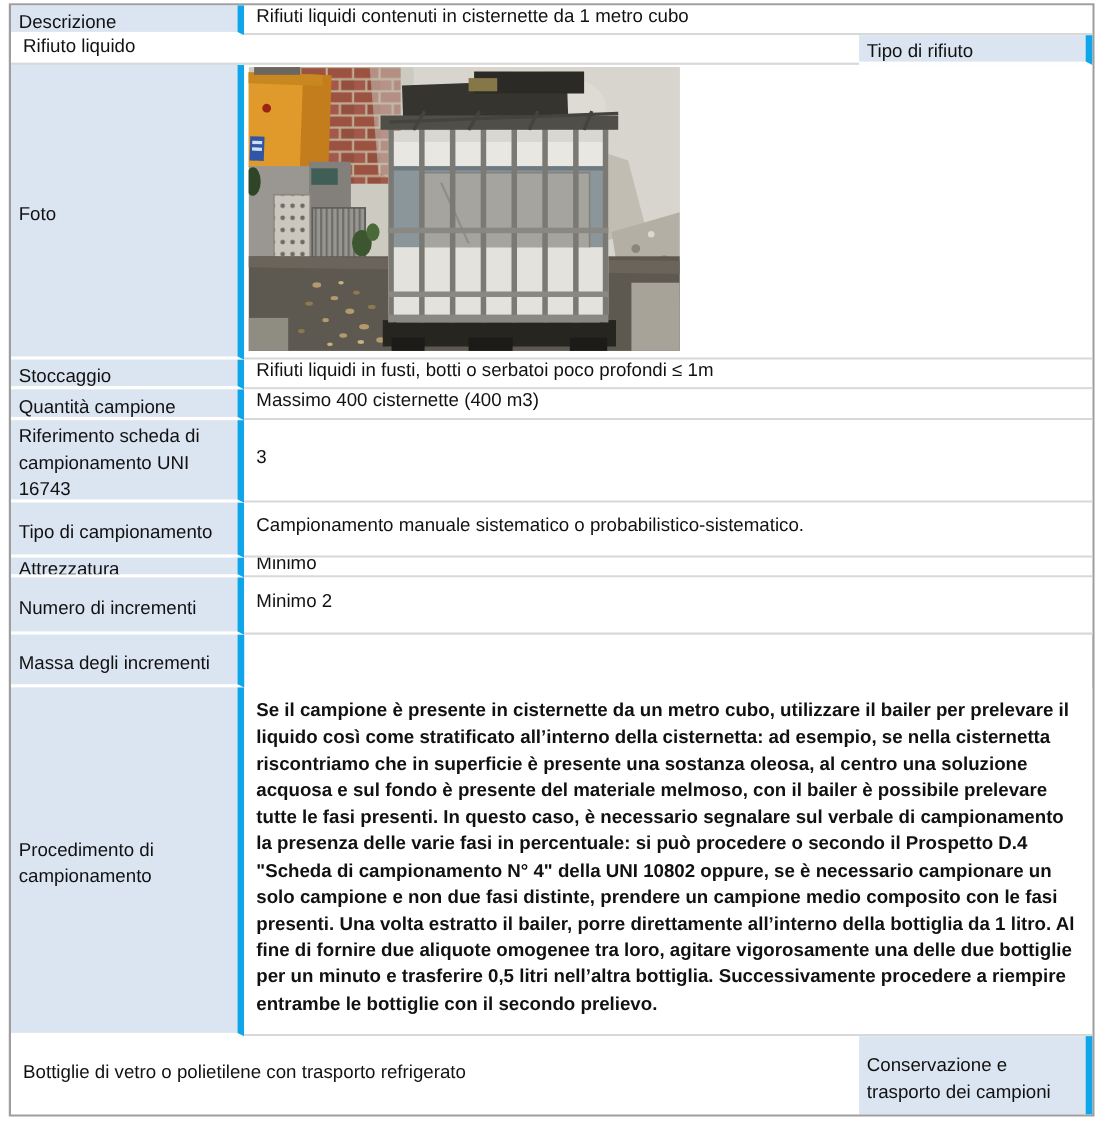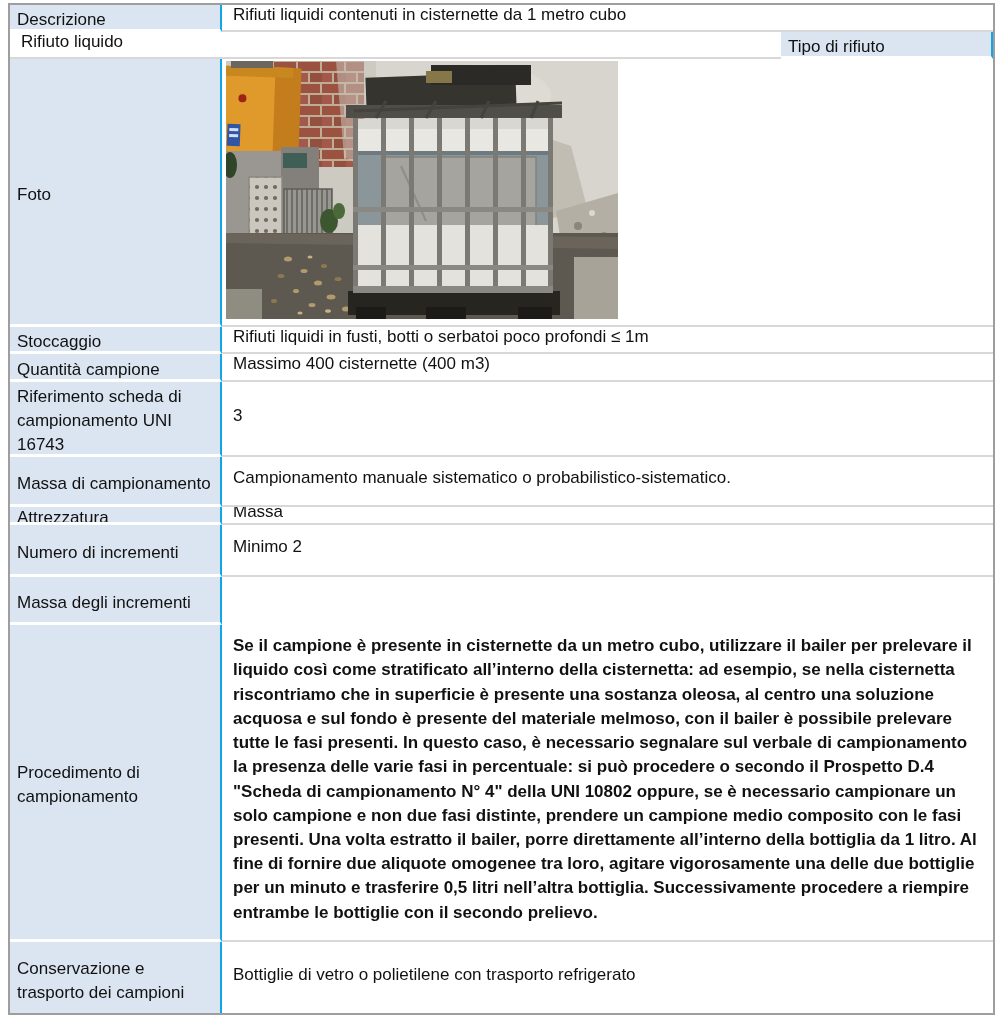--- a/index.html
+++ b/index.html
@@ -8,21 +8,21 @@
     font-family:"Liberation Sans", sans-serif; color:#111111; overflow:hidden;
   }
   .tbl {
     position:absolute; left:8px; top:3px; width:987px;
     border:2px solid #9e9e9e; box-sizing:border-box; background:#ffffff;
   }
   .row { display:flex; box-sizing:border-box; }
   .cell { box-sizing:border-box; overflow:hidden; }
   .label {
     width:212px; flex:0 0 212px; background:#dbe5f1;
-    border-right:2px solid #0ea5e9; border-bottom:3px solid #ffffff;
+    border-right:6px solid #0ea5e9; border-bottom:3px solid #ffffff;
     padding:7px 6px 1px 7px; display:flex; align-items:center;
     font-size:17px; line-height:24px;
   }
   .value {
     flex:1; background:#ffffff; border-bottom:2px solid #d8d8d8;
     padding:1px 14px 7px 11px; display:flex; align-items:center;
     font-size:17px; line-height:24px;
   }
   .row:last-child .label, .row:last-child .value { border-bottom:none; }
   .r1{height:27px}.r2{height:27px}.r3{height:268px}.r4{height:27px}
@@ -187,42 +187,42 @@
       <div class="cell label">Quantità campione</div>
       <div class="cell value">Massimo 400 cisternette (400 m3)</div>
     </div>
 
     <div class="row r6">
       <div class="cell label">Riferimento scheda di campionamento UNI 16743</div>
       <div class="cell value">3</div>
     </div>
 
     <div class="row r7">
-      <div class="cell label">Massa di campionamento</div>
+      <div class="cell label">Tipo di campionamento</div>
       <div class="cell value">Campionamento manuale sistematico o probabilistico-sistematico.</div>
     </div>
 
     <div class="row r8">
       <div class="cell label">Attrezzatura</div>
-      <div class="cell value">Massa</div>
+      <div class="cell value">Minimo</div>
     </div>
 
     <div class="row r9">
       <div class="cell label">Numero di incrementi</div>
       <div class="cell value">Minimo 2</div>
     </div>
 
     <div class="row r10">
       <div class="cell label">Massa degli incrementi</div>
     </div>
 
     <div class="row r11">
       <div class="cell label">Procedimento di campionamento</div>
       <div class="cell value para">Se il campione è presente in cisternette da un metro cubo, utilizzare il bailer per prelevare il liquido così come stratificato all’interno della cisternetta: ad esempio, se nella cisternetta riscontriamo che in superficie è presente una sostanza oleosa, al centro una soluzione acquosa e sul fondo è presente del materiale melmoso, con il bailer è possibile prelevare tutte le fasi presenti. In questo caso, è necessario segnalare sul verbale di campionamento la presenza delle varie fasi in percentuale: si può procedere o secondo il Prospetto D.4 "Scheda di campionamento N° 4" della UNI 10802 oppure, se è necessario campionare un solo campione e non due fasi distinte, prendere un campione medio composito con le fasi presenti. Una volta estratto il bailer, porre direttamente all’interno della bottiglia da 1 litro. Al fine di fornire due aliquote omogenee tra loro, agitare vigorosamente una delle due bottiglie per un minuto e trasferire 0,5 litri nell’altra bottiglia. Successivamente procedere a riempire entrambe le bottiglie con il secondo prelievo.</div>
     </div>
 
     <div class="row r12">
+      <div class="cell value">Bottiglie di vetro o polietilene con trasporto refrigerato</div>
       <div class="cell label">Conservazione e trasporto dei campioni</div>
-      <div class="cell value">Bottiglie di vetro o polietilene con trasporto refrigerato</div>
     </div>
 
   </div>
 </div>
 
 </body></html>

